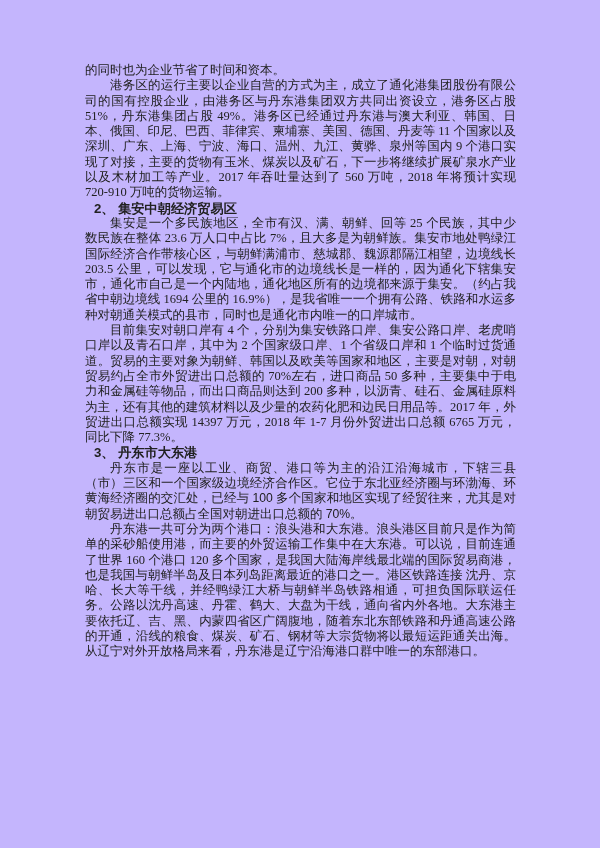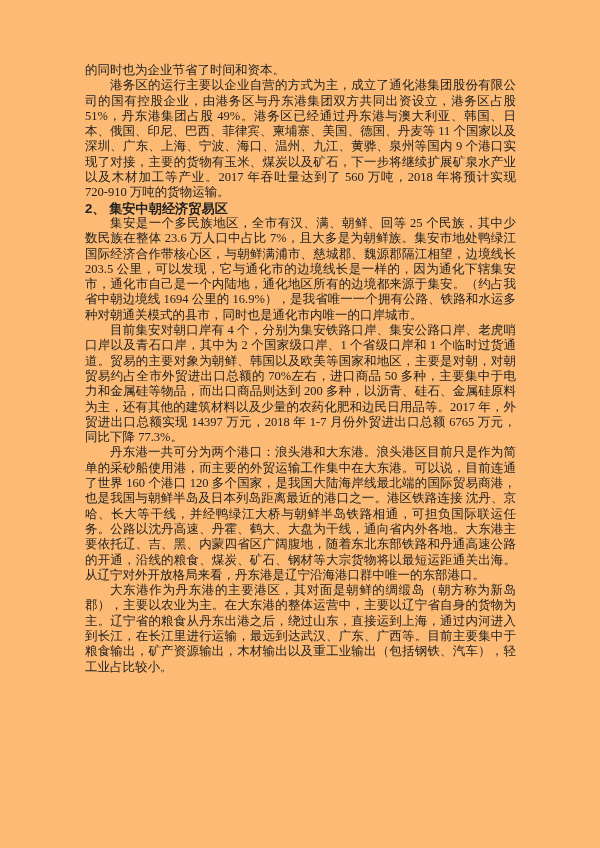--- a/index.html
+++ b/index.html
@@ -9,21 +9,21 @@
   body {
     width: 600px;
     height: 848px;
     background: #fdfdfd;
     position: relative;
     overflow: hidden;
   }
   .page {
     position: absolute;
     inset: 0;
-    background: #fdba74;
+    background: #c4b5fd;
     text-decoration: underline;
   }
   .content {
     position: absolute;
     left: 85px;
     top: 63px;
     width: 431px;
     color: #212121;
     font-family: "Liberation Serif", "DejaVu Serif", serif;
     font-size: 12.5px;
@@ -35,32 +35,34 @@
     padding: 0;
   }
   p.paragraph {
     text-indent: 2em;
   }
   p.heading {
     font-weight: 700;
     font-size: 13.2px;
     font-family: "Liberation Sans", "DejaVu Sans", sans-serif;
     text-indent: 0;
+    margin-left: 9px;
   }
   span.sans {
     font-family: "Liberation Sans", "DejaVu Sans", sans-serif;
     font-size: 12.2px;
   }
 </style>
 </head>
 <body style="background: rgb(253, 253, 253);">
 
 <div class="page">
   <div class="content" style="color: rgb(33, 33, 33);">
       <p class="continuation"><span>的同时也为企业节省了时间和资本。</span></p>
       <p class="paragraph"><span>港务区的运行主要以企业自营的方式为主，成立了通化港集团股份有限公司的国有控股企业，由港务区与丹东港集团双方共同出资设立，港务区占股 51%，丹东港集团占股 49%。港务区已经通过丹东港与澳大利亚、韩国、日本、俄国、印尼、巴西、菲律宾、柬埔寨、美国、德国、丹麦等 11 个国家以及深圳、广东、上海、宁波、海口、温州、九江、黄骅、泉州等国内 9 个港口实现了对接，主要的货物有玉米、煤炭以及矿石，下一步将继续扩展矿泉水产业以及木材加工等产业。2017 年吞吐量达到了 560 万吨，2018 年将预计实现 720-910 万吨的货物运输。</span></p>
       <p class="heading"><span>2、 集安中朝经济贸易区</span></p>
       <p class="paragraph"><span>集安是一个多民族地区，全市有汉、满、朝鲜、回等 25 个民族，其中少数民族在整体 23.6 万人口中占比 7%，且大多是为朝鲜族。集安市地处鸭绿江国际经济合作带核心区，与朝鲜满浦市、慈城郡、魏源郡隔江相望，边境线长 203.5 公里，可以发现，它与通化市的边境线长是一样的，因为通化下辖集安市，通化市自己是一个内陆地，通化地区所有的边境都来源于集安。（约占我省中朝边境线 1694 公里的 16.9%），是我省唯一一个拥有公路、铁路和水运多种对朝通关模式的县市，同时也是通化市内唯一的口岸城市。</span></p>
       <p class="paragraph"><span>目前集安对朝口岸有 4 个，分别为集安铁路口岸、集安公路口岸、老虎哨口岸以及青石口岸，其中为 2 个国家级口岸、1 个省级口岸和 1 个临时过货通道。贸易的主要对象为朝鲜、韩国以及欧美等国家和地区，主要是对朝，对朝贸易约占全市外贸进出口总额的 70%左右，进口商品 50 多种，主要集中于电力和金属硅等物品，而出口商品则达到 200 多种，以沥青、硅石、金属硅原料为主，还有其他的建筑材料以及少量的农药化肥和边民日用品等。2017 年，外贸进出口总额实现 14397 万元，2018 年 1-7 月份外贸进出口总额 6765 万元，同比下降 77.3%。</span></p>
+      <p class="heading"><span>3、 丹东市大东港</span></p>
+      <p class="paragraph"><span>丹东市是一座以工业、商贸、港口等为主的沿江沿海城市，下辖三县（市）三区和一个国家级边境经济合作区。它位于东北亚经济圈与环渤海、环黄海经济圈的交汇处，已经与 </span><span class="sans">100</span><span> 多个国家和地区实现了经贸往来，尤其是对朝贸易进出口总额占全国对朝进出口总额的 </span><span class="sans">70%</span><span>。</span></p>
       <p class="paragraph"><span>丹东港一共可分为两个港口：浪头港和大东港。浪头港区目前只是作为简单的采砂船使用港，而主要的外贸运输工作集中在大东港。可以说，目前连通了世界 160 个港口 120 多个国家，是我国大陆海岸线最北端的国际贸易商港，也是我国与朝鲜半岛及日本列岛距离最近的港口之一。港区铁路连接 沈丹、京哈、长大等干线，并经鸭绿江大桥与朝鲜半岛铁路相通，可担负国际联运任务。公路以沈丹高速、丹霍、鹤大、大盘为干线，通向省内外各地。大东港主要依托辽、吉、黑、内蒙四省区广阔腹地，随着东北东部铁路和丹通高速公路的开通，沿线的粮食、煤炭、矿石、钢材等大宗货物将以最短运距通关出海。从辽宁对外开放格局来看，丹东港是辽宁沿海港口群中唯一的东部港口。</span></p>
-      <p class="paragraph"><span>大东港作为丹东港的主要港区，其对面是朝鲜的绸缎岛（朝方称为新岛郡），主要以农业为主。在大东港的整体运营中，主要以辽宁省自身的货物为主。辽宁省的粮食从丹东出港之后，绕过山东，直接运到上海，通过内河进入到长江，在长江里进行运输，最远到达武汉、广东、广西等。目前主要集中于粮食输出，矿产资源输出，木材输出以及重工业输出（包括钢铁、汽车），轻工业占比较小。</span></p>
     </div>
 </div>
 
 </body></html>

